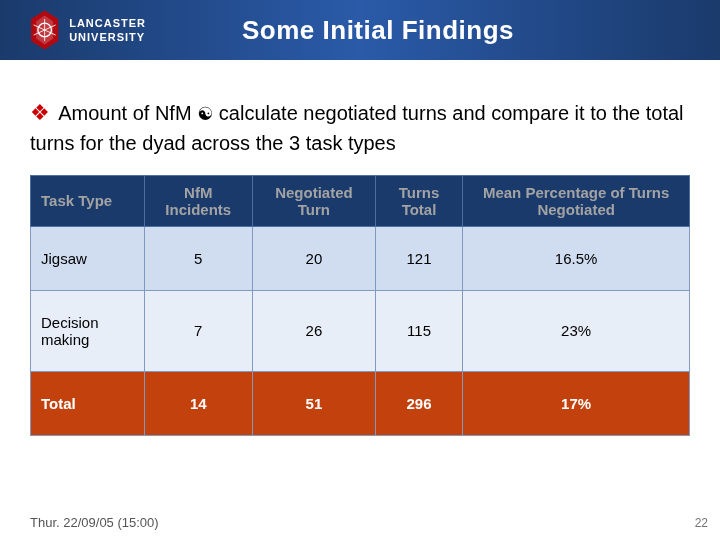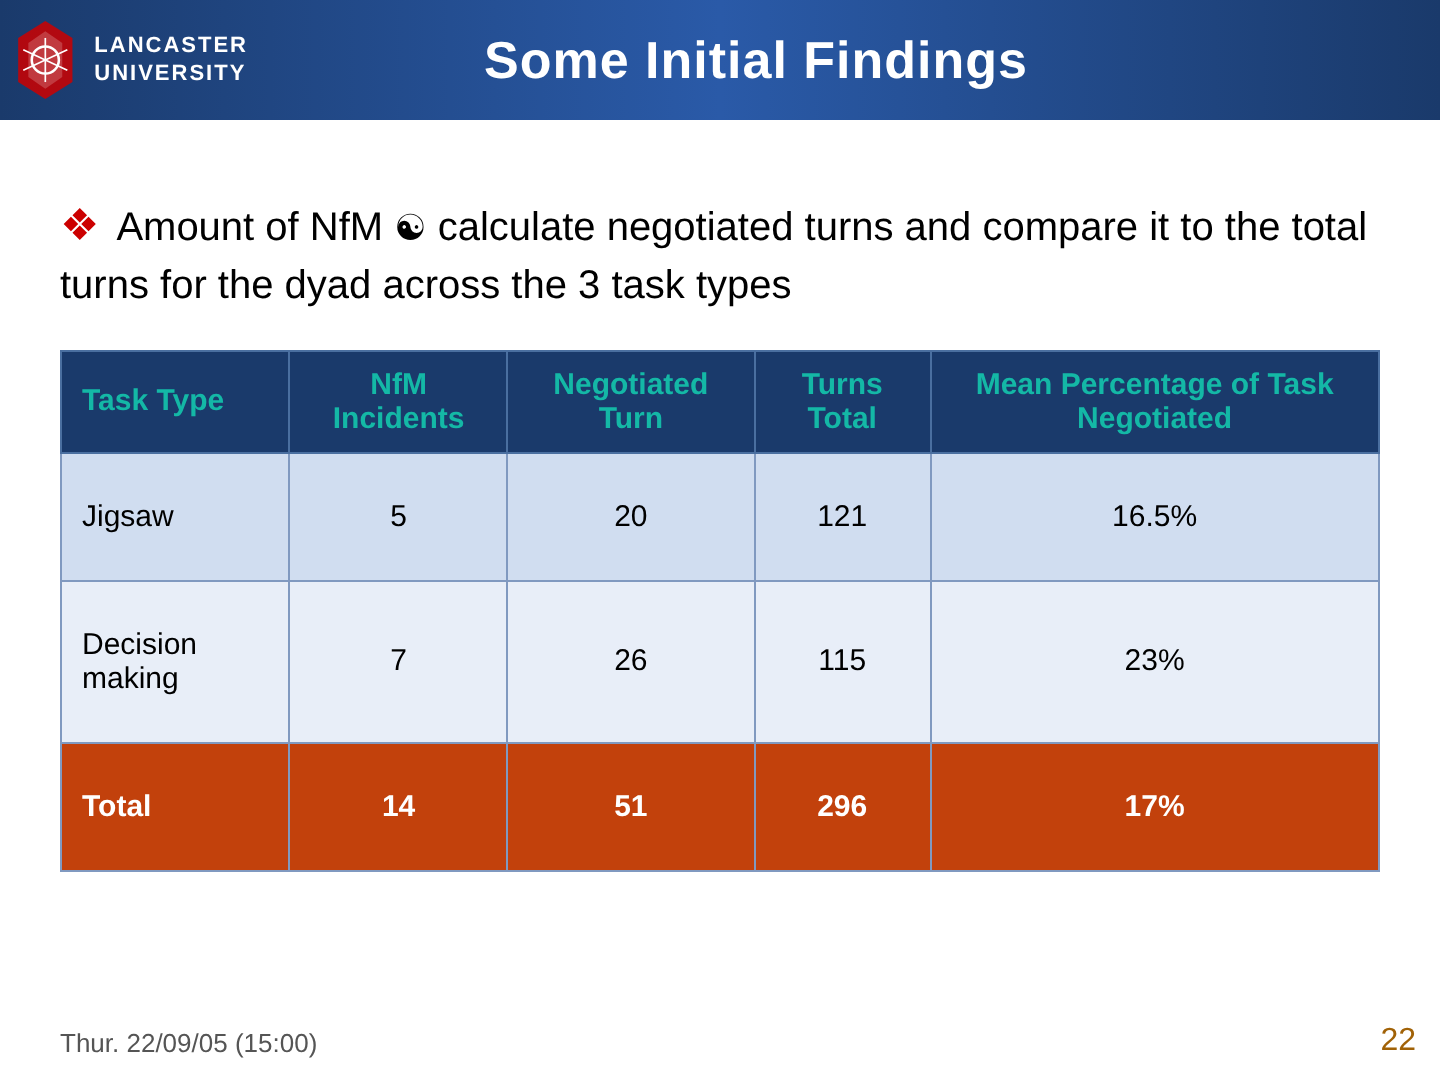--- a/index.html
+++ b/index.html
@@ -23,21 +23,21 @@
     }
     .header-title {
       color: #fff;
       font-size: 26px;
       font-weight: bold;
       letter-spacing: 0.5px;
       margin-left: 36px;
     }
     .logo-area {
       position: absolute;
-      left: 4px;
+      left: 26px;
       top: 0;
       height: 60px;
       width: 120px;
       display: flex;
       align-items: center;
     }
     .logo-text {
       color: #fff;
       font-size: 11px;
       font-weight: bold;
@@ -69,21 +69,21 @@
     }
 
     
     table {
       width: 100%;
       border-collapse: collapse;
       font-size: 15px;
     }
     thead tr {
       background: #1a3a6b;
-      color: #14b8a6;
+      color: #a3a3a3;
     }
     thead th {
       padding: 8px 10px;
       text-align: center;
       font-weight: bold;
       border: 1px solid #4a6fa0;
     }
     thead th:first-child {
       text-align: left;
     }
@@ -115,22 +115,22 @@
       right: 12px;
       display: flex;
       justify-content: space-between;
       align-items: center;
     }
     .footer-date {
       font-size: 13px;
       color: #555;
     }
     .footer-page {
-      font-size: 16px;
-      color: #a16207;
+      font-size: 12px;
+      color: #737373;
     }
   </style>
 </head>
 <body>
 
 <div class="header">
   <div class="logo-area">
     <svg class="logo-icon" viewBox="0 0 45 50">
 
       <polygon points="22,2 38,12 38,38 22,48 6,38 6,12" fill="#c00" opacity="0.85"></polygon>
@@ -155,21 +155,21 @@
     <span>Amount of NfM </span><span style="font-size:18px;">☯</span><span> calculate negotiated turns and compare it to the total turns for the dyad across the 3 task types</span>
   </div>
 
   <table>
     <thead>
       <tr>
         <th>Task Type</th>
         <th>NfM Incidents</th>
         <th>Negotiated Turn</th>
         <th>Turns Total</th>
-        <th>Mean Percentage of Task Negotiated</th>
+        <th>Mean Percentage of Turns Negotiated</th>
       </tr>
     </thead>
     <tbody id="table-body">
     <tr>
           <td>Jigsaw</td>
           <td>5</td>
           <td>20</td>
           <td>121</td>
           <td>16.5%</td>
         </tr>

